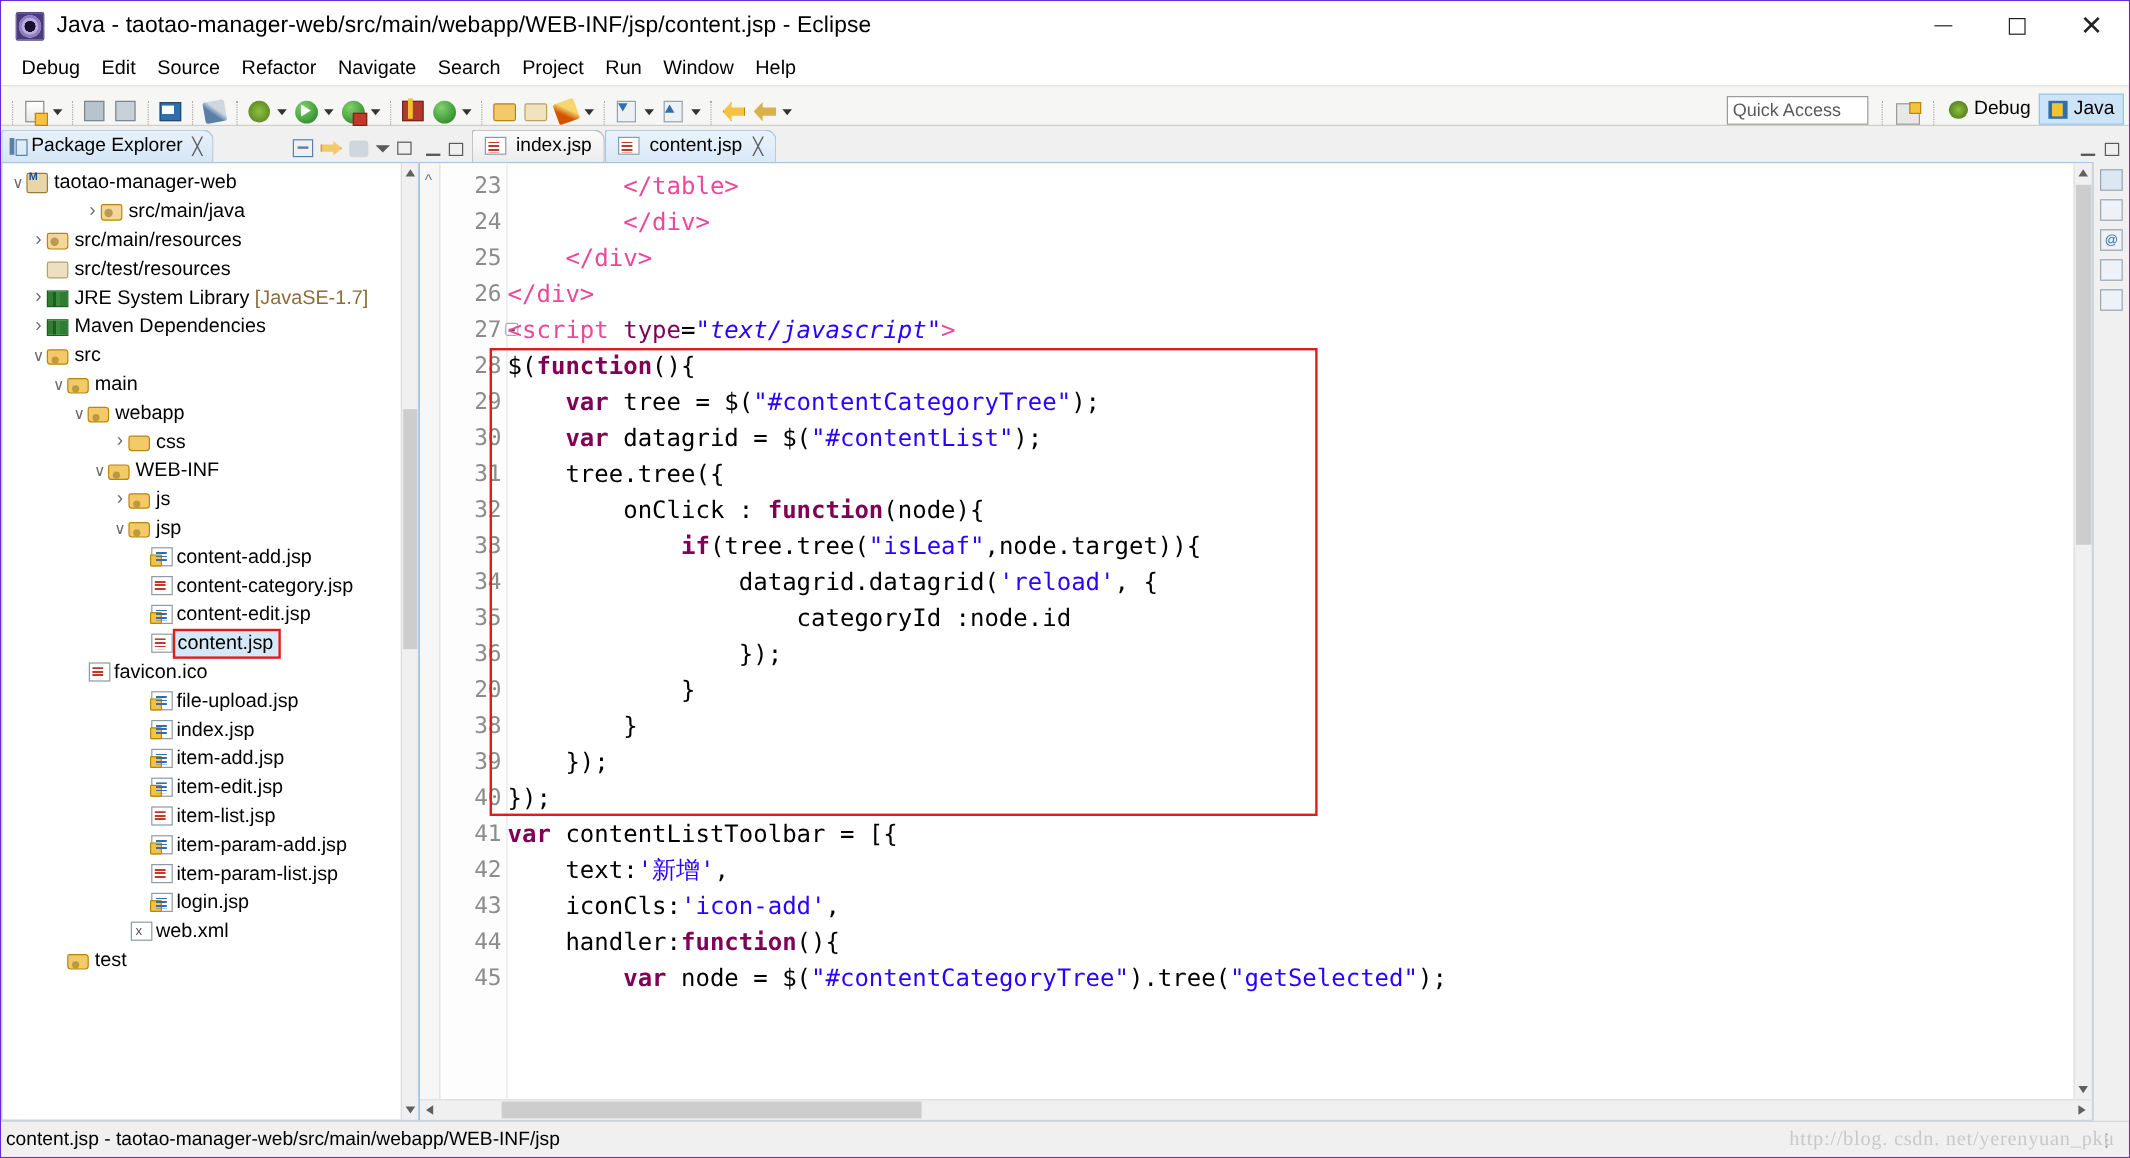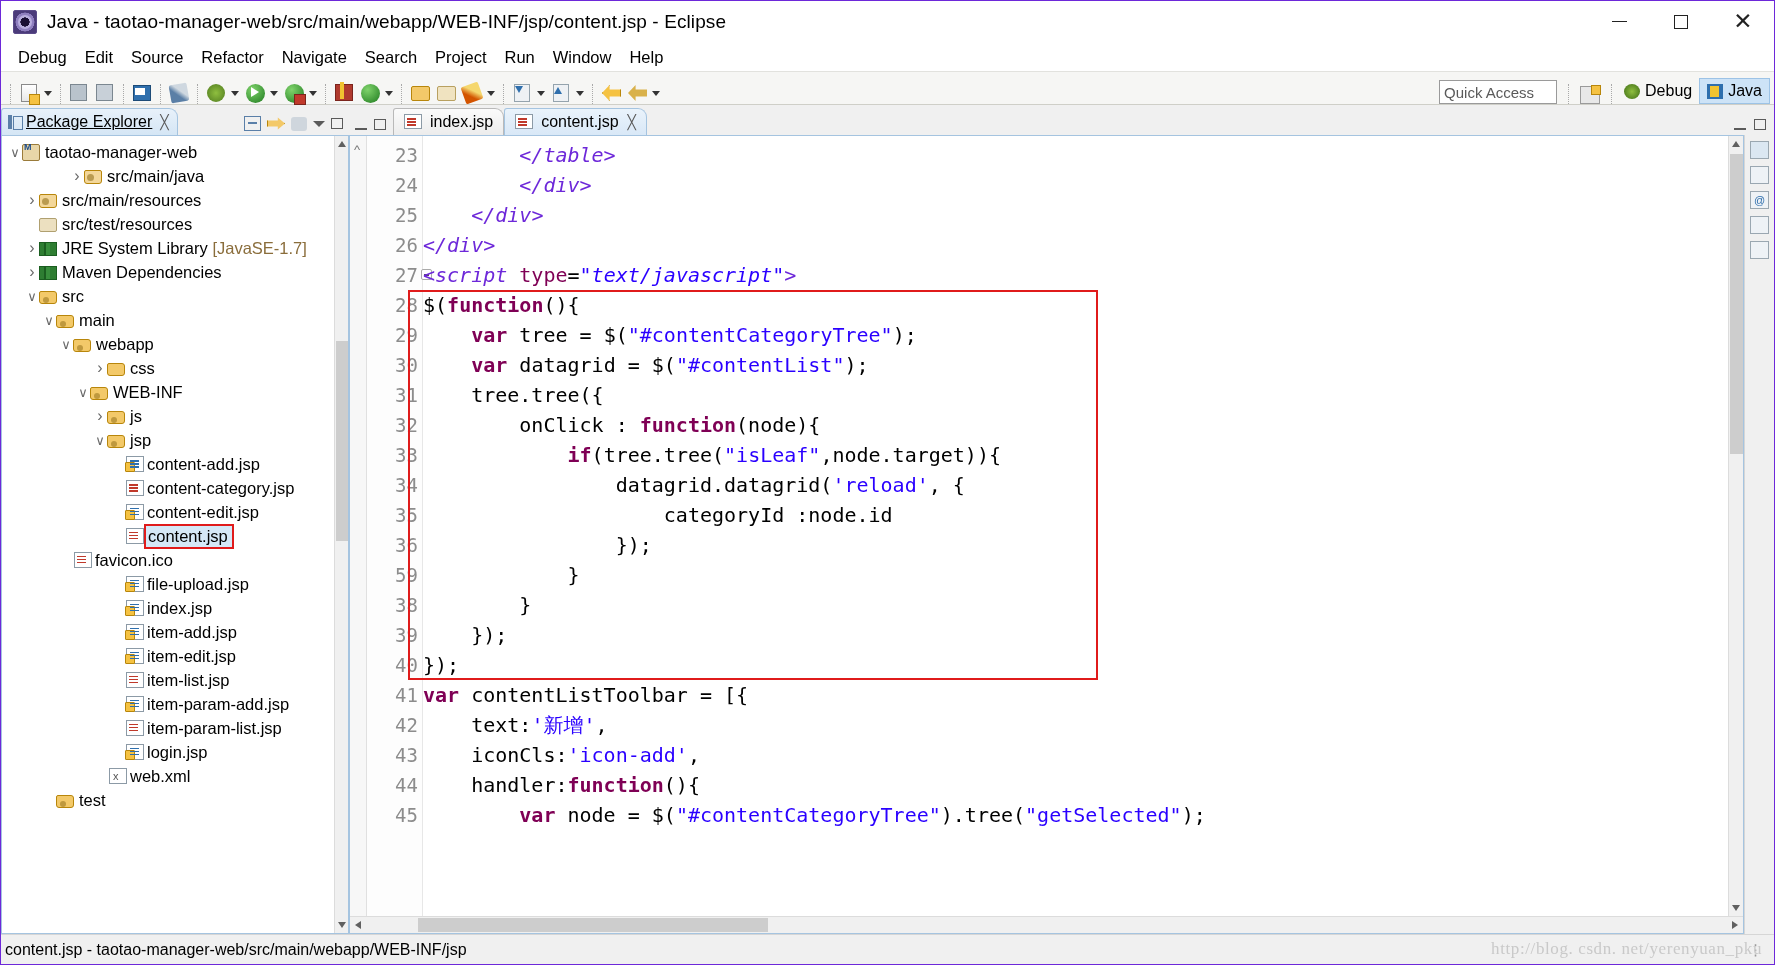--- a/index.html
+++ b/index.html
@@ -130,21 +130,21 @@
   .view-tabbar {
     height: 30px; flex:0 0 30px; display:flex; align-items:flex-end;
     background:#f0f0f0;
   }
   .view-tab {
     display:flex; align-items:center; gap:5px;
     background: linear-gradient(#e8f1fa,#d5e6f5);
     border: 1px solid #a5c4e0; border-bottom:none;
     border-radius: 3px 9px 0 0;
     padding: 3px 8px 4px 6px; height:27px;
-    font-size: 16px; color:#000;text-decoration:underline;
+    font-size: 16px; color:#000;
   }
   .pe-icon { width:13px;height:14px;position:relative;}
   .pe-icon::before{content:"";position:absolute;left:0;top:0;width:4px;height:14px;background:#5a7fa8;}
   .pe-icon::after{content:"";position:absolute;left:5px;top:1px;width:8px;height:12px;border:1px solid #5a7fa8;}
   .x-close { font-size:14px; color:#5a5a5a; margin-left:3px; }
   .view-actions { margin-left:auto; display:flex; align-items:center; gap:6px; padding: 0 6px 4px 0; }
   .va-ic { width:17px; height:15px; position:relative; }
   .va-collapse { border:1.5px solid #5a7fa8; }
   .va-collapse::after{content:"";position:absolute;left:3px;top:5px;width:9px;height:1.5px;background:#5a7fa8;}
   .va-link { width:18px;height:15px; background:#f3c969; border:1px solid #b8860b; clip-path: polygon(0 30%,60% 30%,60% 10%,100% 50%,60% 90%,60% 70%,0 70%);}
@@ -236,21 +236,21 @@
   .gutter .ln { height:30px; line-height:30px; padding-right:4px; position:relative; }
   .fold { position:absolute; right:-10px; top:9px; width:11px;height:11px;border:1px solid #aaa;background:#fff;border-radius:2px;}
   .fold::after{content:"";position:absolute;left:2px;top:4px;width:5px;height:1.5px;background:#555;}
 
   .code {
     flex:1 1 auto; padding-top:4px; min-width:0; position:relative; overflow:hidden;
     font-family:"DejaVu Sans Mono", monospace; font-size:20px; line-height:30px;
     white-space:pre; color:#000;
   }
   .code .line { height:30px; }
-  .tag   { color:#6d28d9;font-style:italic; }
+  .tag   { color:#ec4899; }
   .kw    { color:#7f0055; font-weight:bold; }
   .attr  { color:#7f0055; }
   .str   { color:#2a00ff; }
   .stri  { color:#2a00ff; font-style:italic; }
   .plain { color:#000; }
 
   .redbox {
     position:absolute; border:2px solid #e01b1b; pointer-events:none;
   }
 
@@ -610,21 +610,21 @@
                 <div class="ln">27<span class="fold"></span></div>
                 <div class="ln">28</div>
                 <div class="ln">29</div>
                 <div class="ln">30</div>
                 <div class="ln">31</div>
                 <div class="ln">32</div>
                 <div class="ln">33</div>
                 <div class="ln">34</div>
                 <div class="ln">35</div>
                 <div class="ln">36</div>
-                <div class="ln">59</div>
+                <div class="ln">20</div>
                 <div class="ln">38</div>
                 <div class="ln">39</div>
                 <div class="ln">40</div>
                 <div class="ln">41</div>
                 <div class="ln">42</div>
                 <div class="ln">43</div>
                 <div class="ln">44</div>
                 <div class="ln">45</div>
               </div>
             <div class="code" id="code"><div class="line"><span class="plain">        </span><span class="tag">&lt;/table&gt;</span></div><div class="line"><span class="plain">        </span><span class="tag">&lt;/div&gt;</span></div><div class="line"><span class="plain">    </span><span class="tag">&lt;/div&gt;</span></div><div class="line"><span class="tag">&lt;/div&gt;</span></div><div class="line"><span class="tag">&lt;script </span><span class="attr">type</span><span class="plain">=</span><span class="stri">"text/javascript"</span><span class="tag">&gt;</span></div><div class="line"><span class="plain">$(</span><span class="kw">function</span><span class="plain">(){</span></div><div class="line"><span class="plain">    </span><span class="kw">var</span><span class="plain"> tree = $(</span><span class="str">"#contentCategoryTree"</span><span class="plain">);</span></div><div class="line"><span class="plain">    </span><span class="kw">var</span><span class="plain"> datagrid = $(</span><span class="str">"#contentList"</span><span class="plain">);</span></div><div class="line"><span class="plain">    tree.tree({</span></div><div class="line"><span class="plain">        onClick : </span><span class="kw">function</span><span class="plain">(node){</span></div><div class="line"><span class="plain">            </span><span class="kw">if</span><span class="plain">(tree.tree(</span><span class="str">"isLeaf"</span><span class="plain">,node.target)){</span></div><div class="line"><span class="plain">                datagrid.datagrid(</span><span class="str">'reload'</span><span class="plain">, {</span></div><div class="line"><span class="plain">                    categoryId :node.id</span></div><div class="line"><span class="plain">                });</span></div><div class="line"><span class="plain">            }</span></div><div class="line"><span class="plain">        }</span></div><div class="line"><span class="plain">    });</span></div><div class="line"><span class="plain">});</span></div><div class="line"><span class="kw">var</span><span class="plain"> contentListToolbar = [{</span></div><div class="line"><span class="plain">    text:</span><span class="str">'新增'</span><span class="plain">,</span></div><div class="line"><span class="plain">    iconCls:</span><span class="str">'icon-add'</span><span class="plain">,</span></div><div class="line"><span class="plain">    handler:</span><span class="kw">function</span><span class="plain">(){</span></div><div class="line"><span class="plain">        </span><span class="kw">var</span><span class="plain"> node = $(</span><span class="str">"#contentCategoryTree"</span><span class="plain">).tree(</span><span class="str">"getSelected"</span><span class="plain">);</span></div></div>

